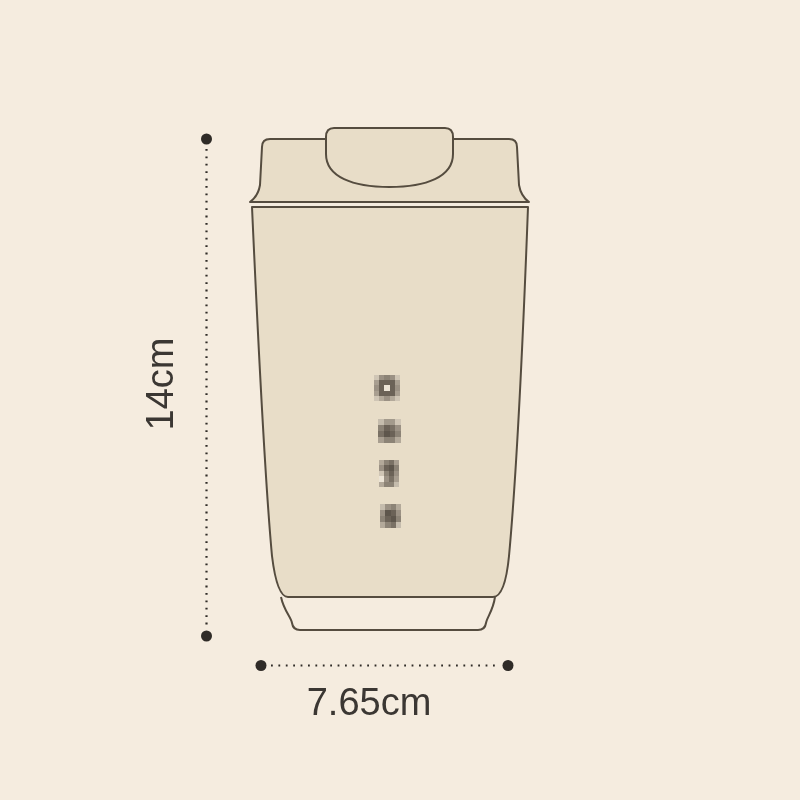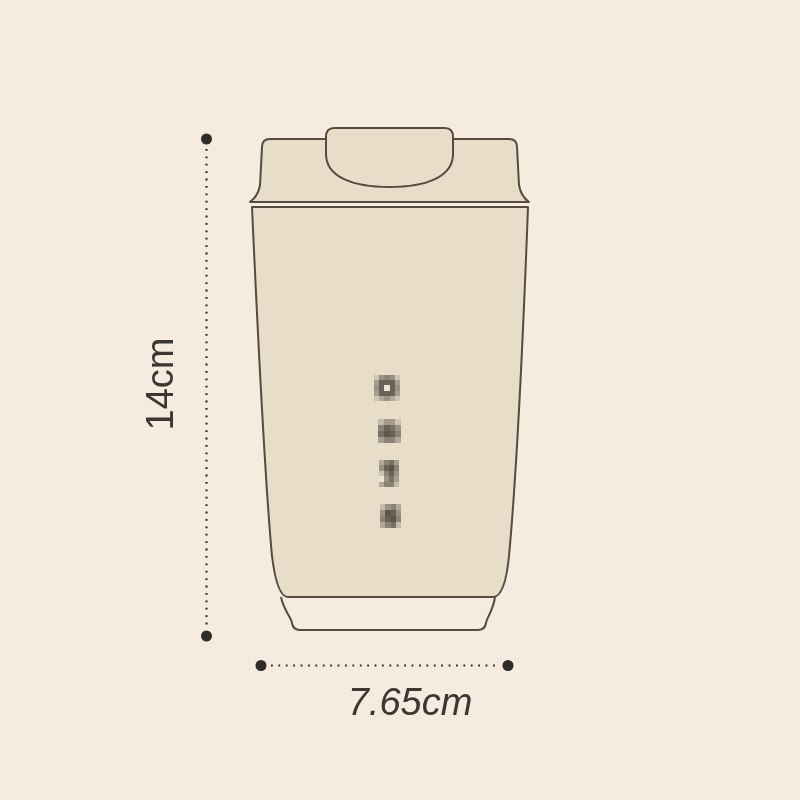--- a/index.html
+++ b/index.html
@@ -118,21 +118,21 @@
 
     <g>
       <line class="dim-dotted" x1="271" y1="665.5" x2="499" y2="665.5"></line>
       <circle class="dim-dot" cx="261" cy="665.5" r="5.5"></circle>
       <circle class="dim-dot" cx="508" cy="665.5" r="5.5"></circle>
     </g>
   </svg>
 
   <div class="dim-label vertical" style="left:160px; top:384px;">14cm</div>
 
-  <div class="dim-label" style="left:410px; top:702px;font-style:italic;">7.65cm</div>
+  <div class="dim-label" style="left:369px; top:702px;">7.65cm</div>
 
   <div id="censored-marks">
       <div class="mark" style="left: 374px; top: 375px; width: 26px; height: 26px; grid-template-rows: repeat(5, 1fr); grid-template-columns: repeat(5, 1fr);">
         <span style="background: rgb(207, 197, 181);"></span>
         <span style="background: rgb(155, 145, 132);"></span>
         <span style="background: rgb(140, 131, 118);"></span>
         <span style="background: rgb(155, 145, 132);"></span>
         <span style="background: rgb(207, 197, 181);"></span>
         <span style="background: rgb(168, 158, 144);"></span>
         <span style="background: rgb(107, 98, 87);"></span>

